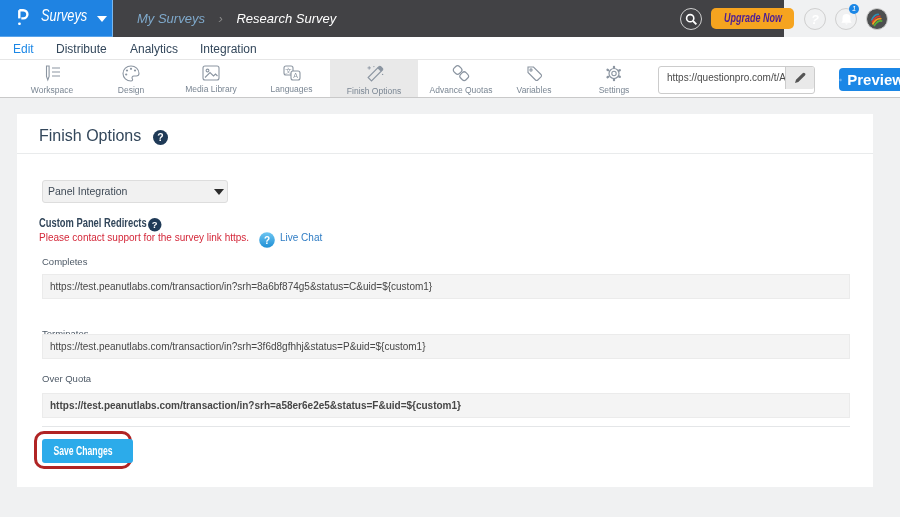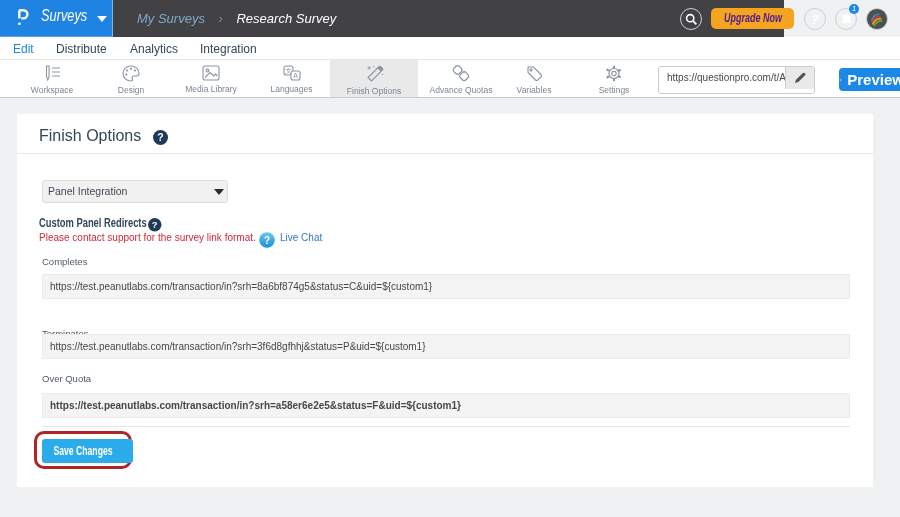--- a/index.html
+++ b/index.html
@@ -213,21 +213,21 @@
         <circle cx="7.5" cy="7.5" r="7.5" fill="#1f3a57"></circle>
         <text x="7.5" y="11.2" font-size="10.5" font-weight="bold" fill="#fff" text-anchor="middle" font-family="Liberation Sans">?</text>
       </svg></span>
   <div class="hr1"></div>
   <div class="sel">Panel Integration<span class="sc"></span></div>
   <div class="cpr">Custom Panel Redirects</div>
   <span class="cpq"><svg width="13.5" height="13.5" viewBox="0 0 15 15">
         <circle cx="7.5" cy="7.5" r="7.5" fill="#1f3a57"></circle>
         <text x="7.5" y="11.2" font-size="10.5" font-weight="bold" fill="#fff" text-anchor="middle" font-family="Liberation Sans">?</text>
       </svg></span>
-  <div class="redline">Please contact support for the survey link format.</div>
+  <div class="redline">Please contact support for the survey link https.</div>
   <span class="lcq"><svg width="16" height="16" viewBox="0 0 16 16">
         <defs>
           <linearGradient id="lg" x1="0" y1="0" x2="0" y2="1">
             <stop offset="0" stop-color="#6ec6f2"></stop>
             <stop offset="1" stop-color="#1e8fd5"></stop>
           </linearGradient>
         </defs>
         <circle cx="8" cy="8" r="7.8" fill="url(#lg)"></circle>
         <text x="8" y="12" font-size="10" font-weight="bold" fill="#fff" text-anchor="middle" font-family="Liberation Sans">?</text>
       </svg></span>

